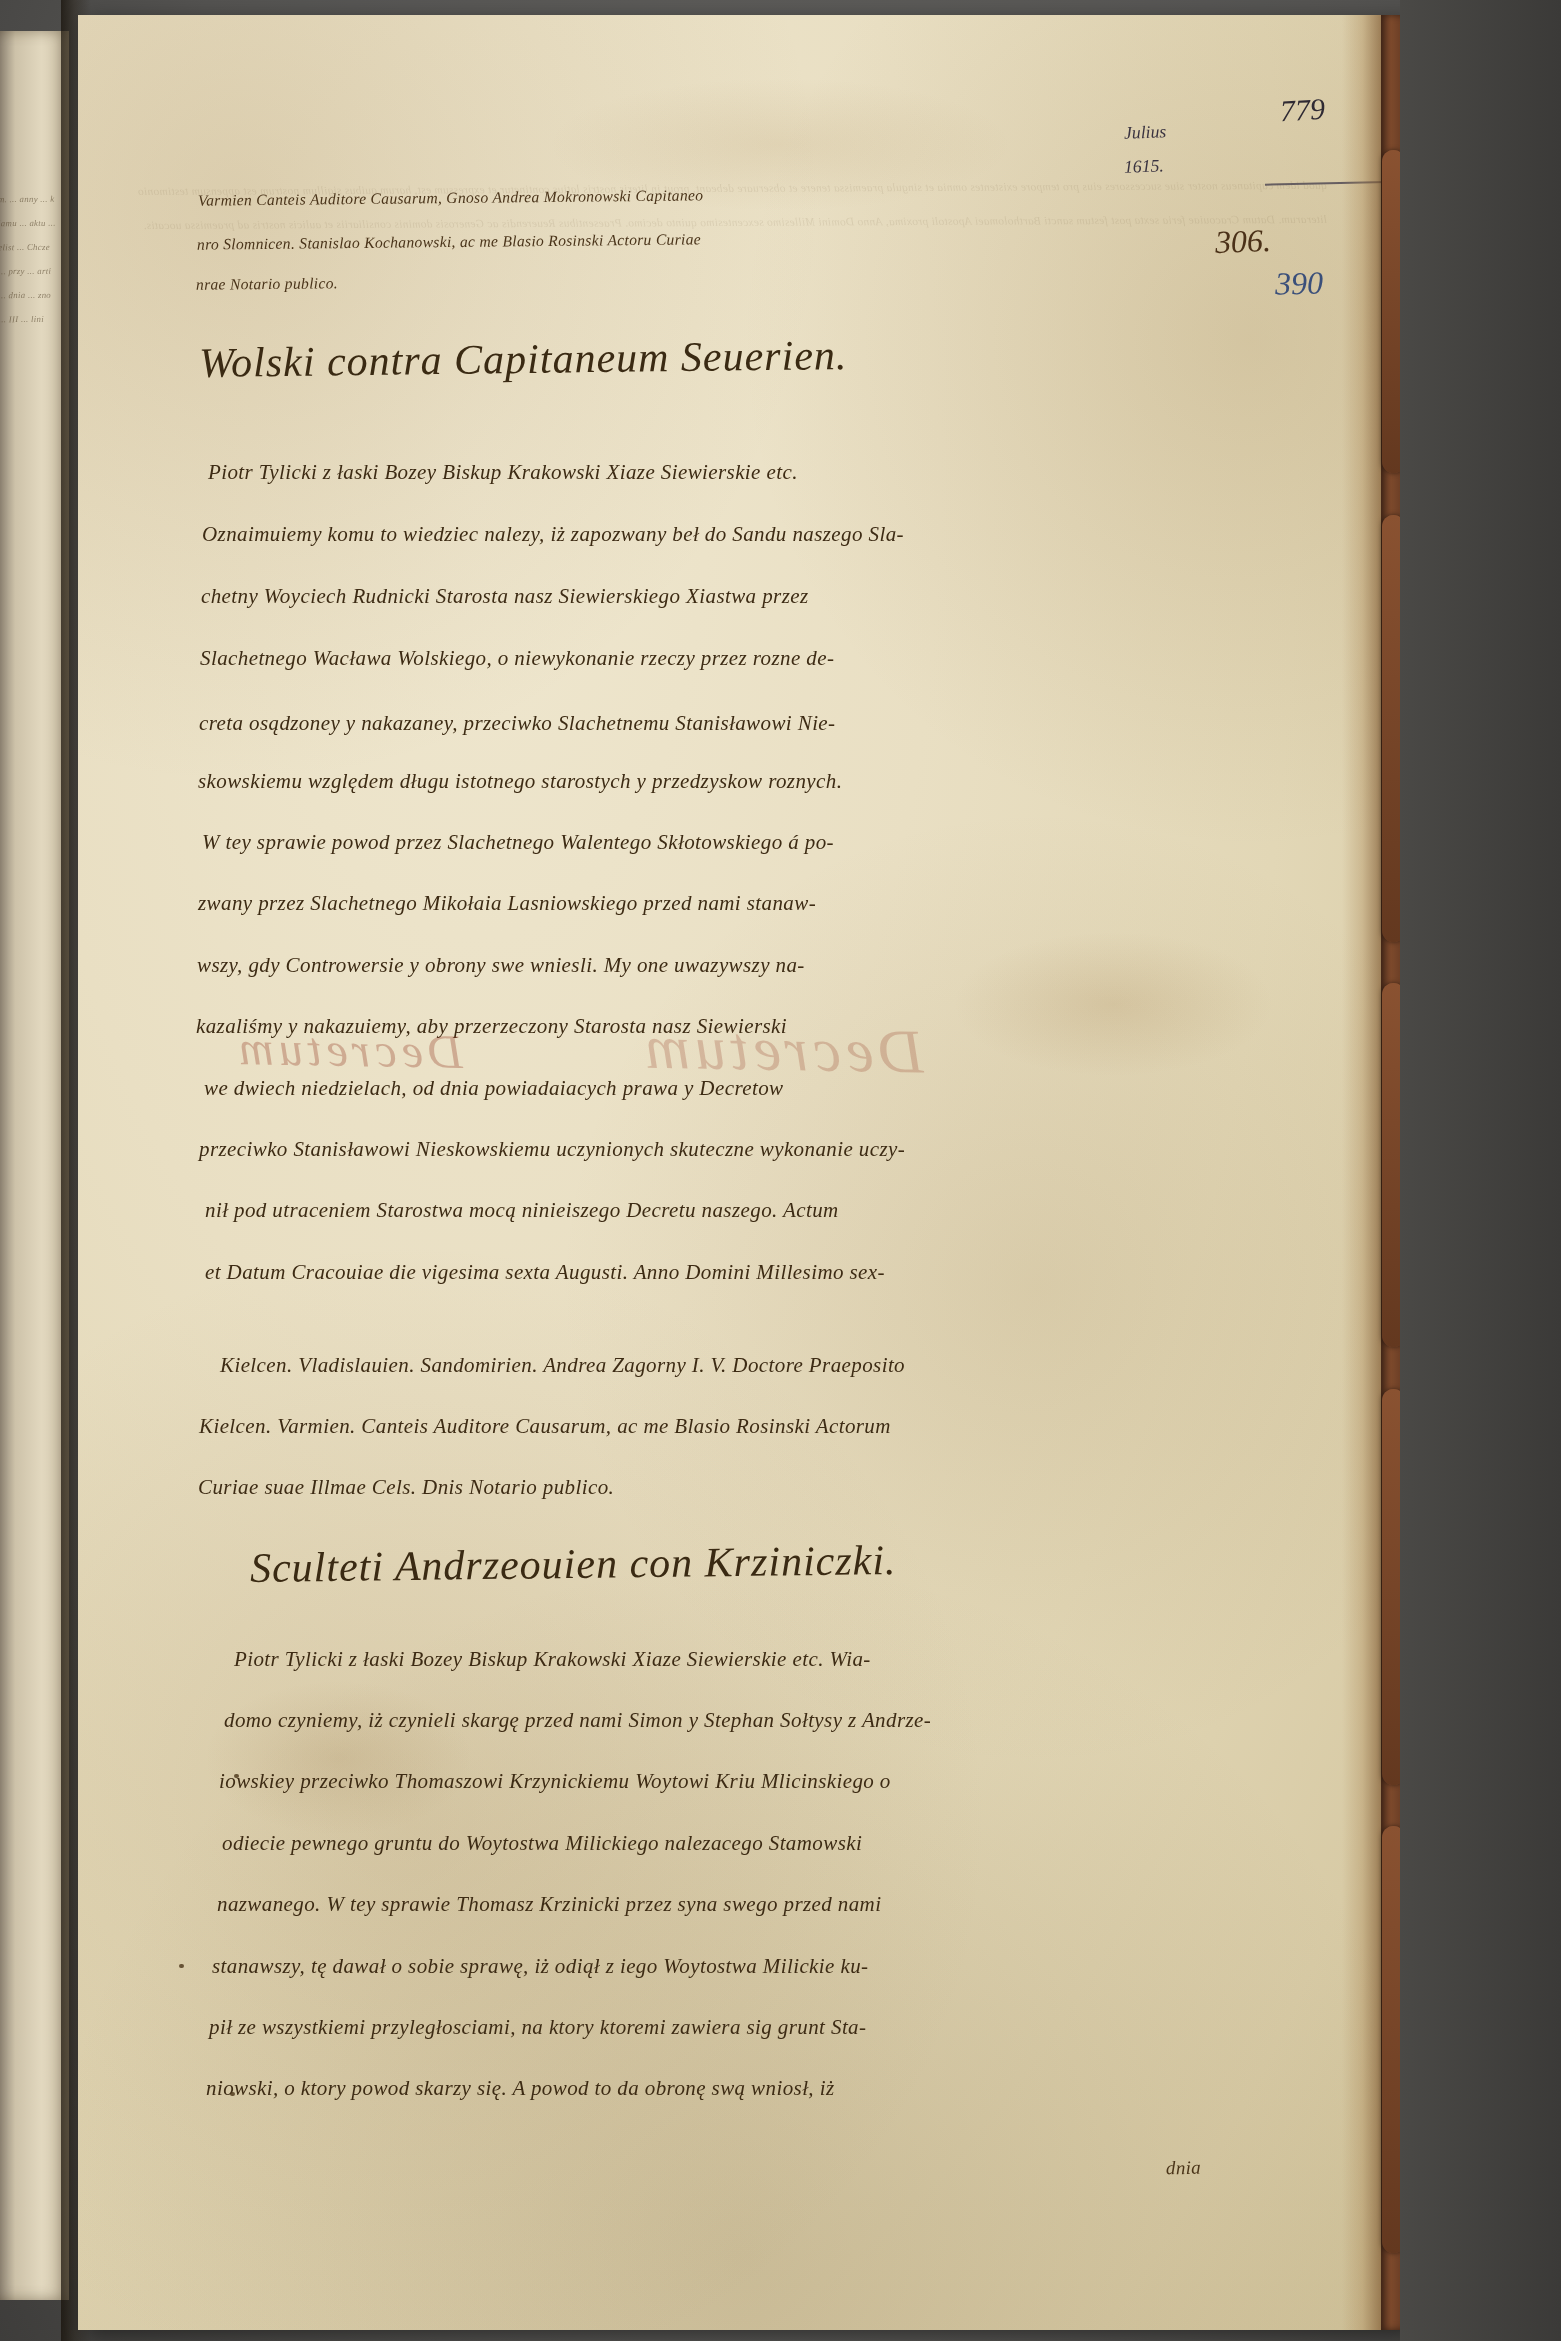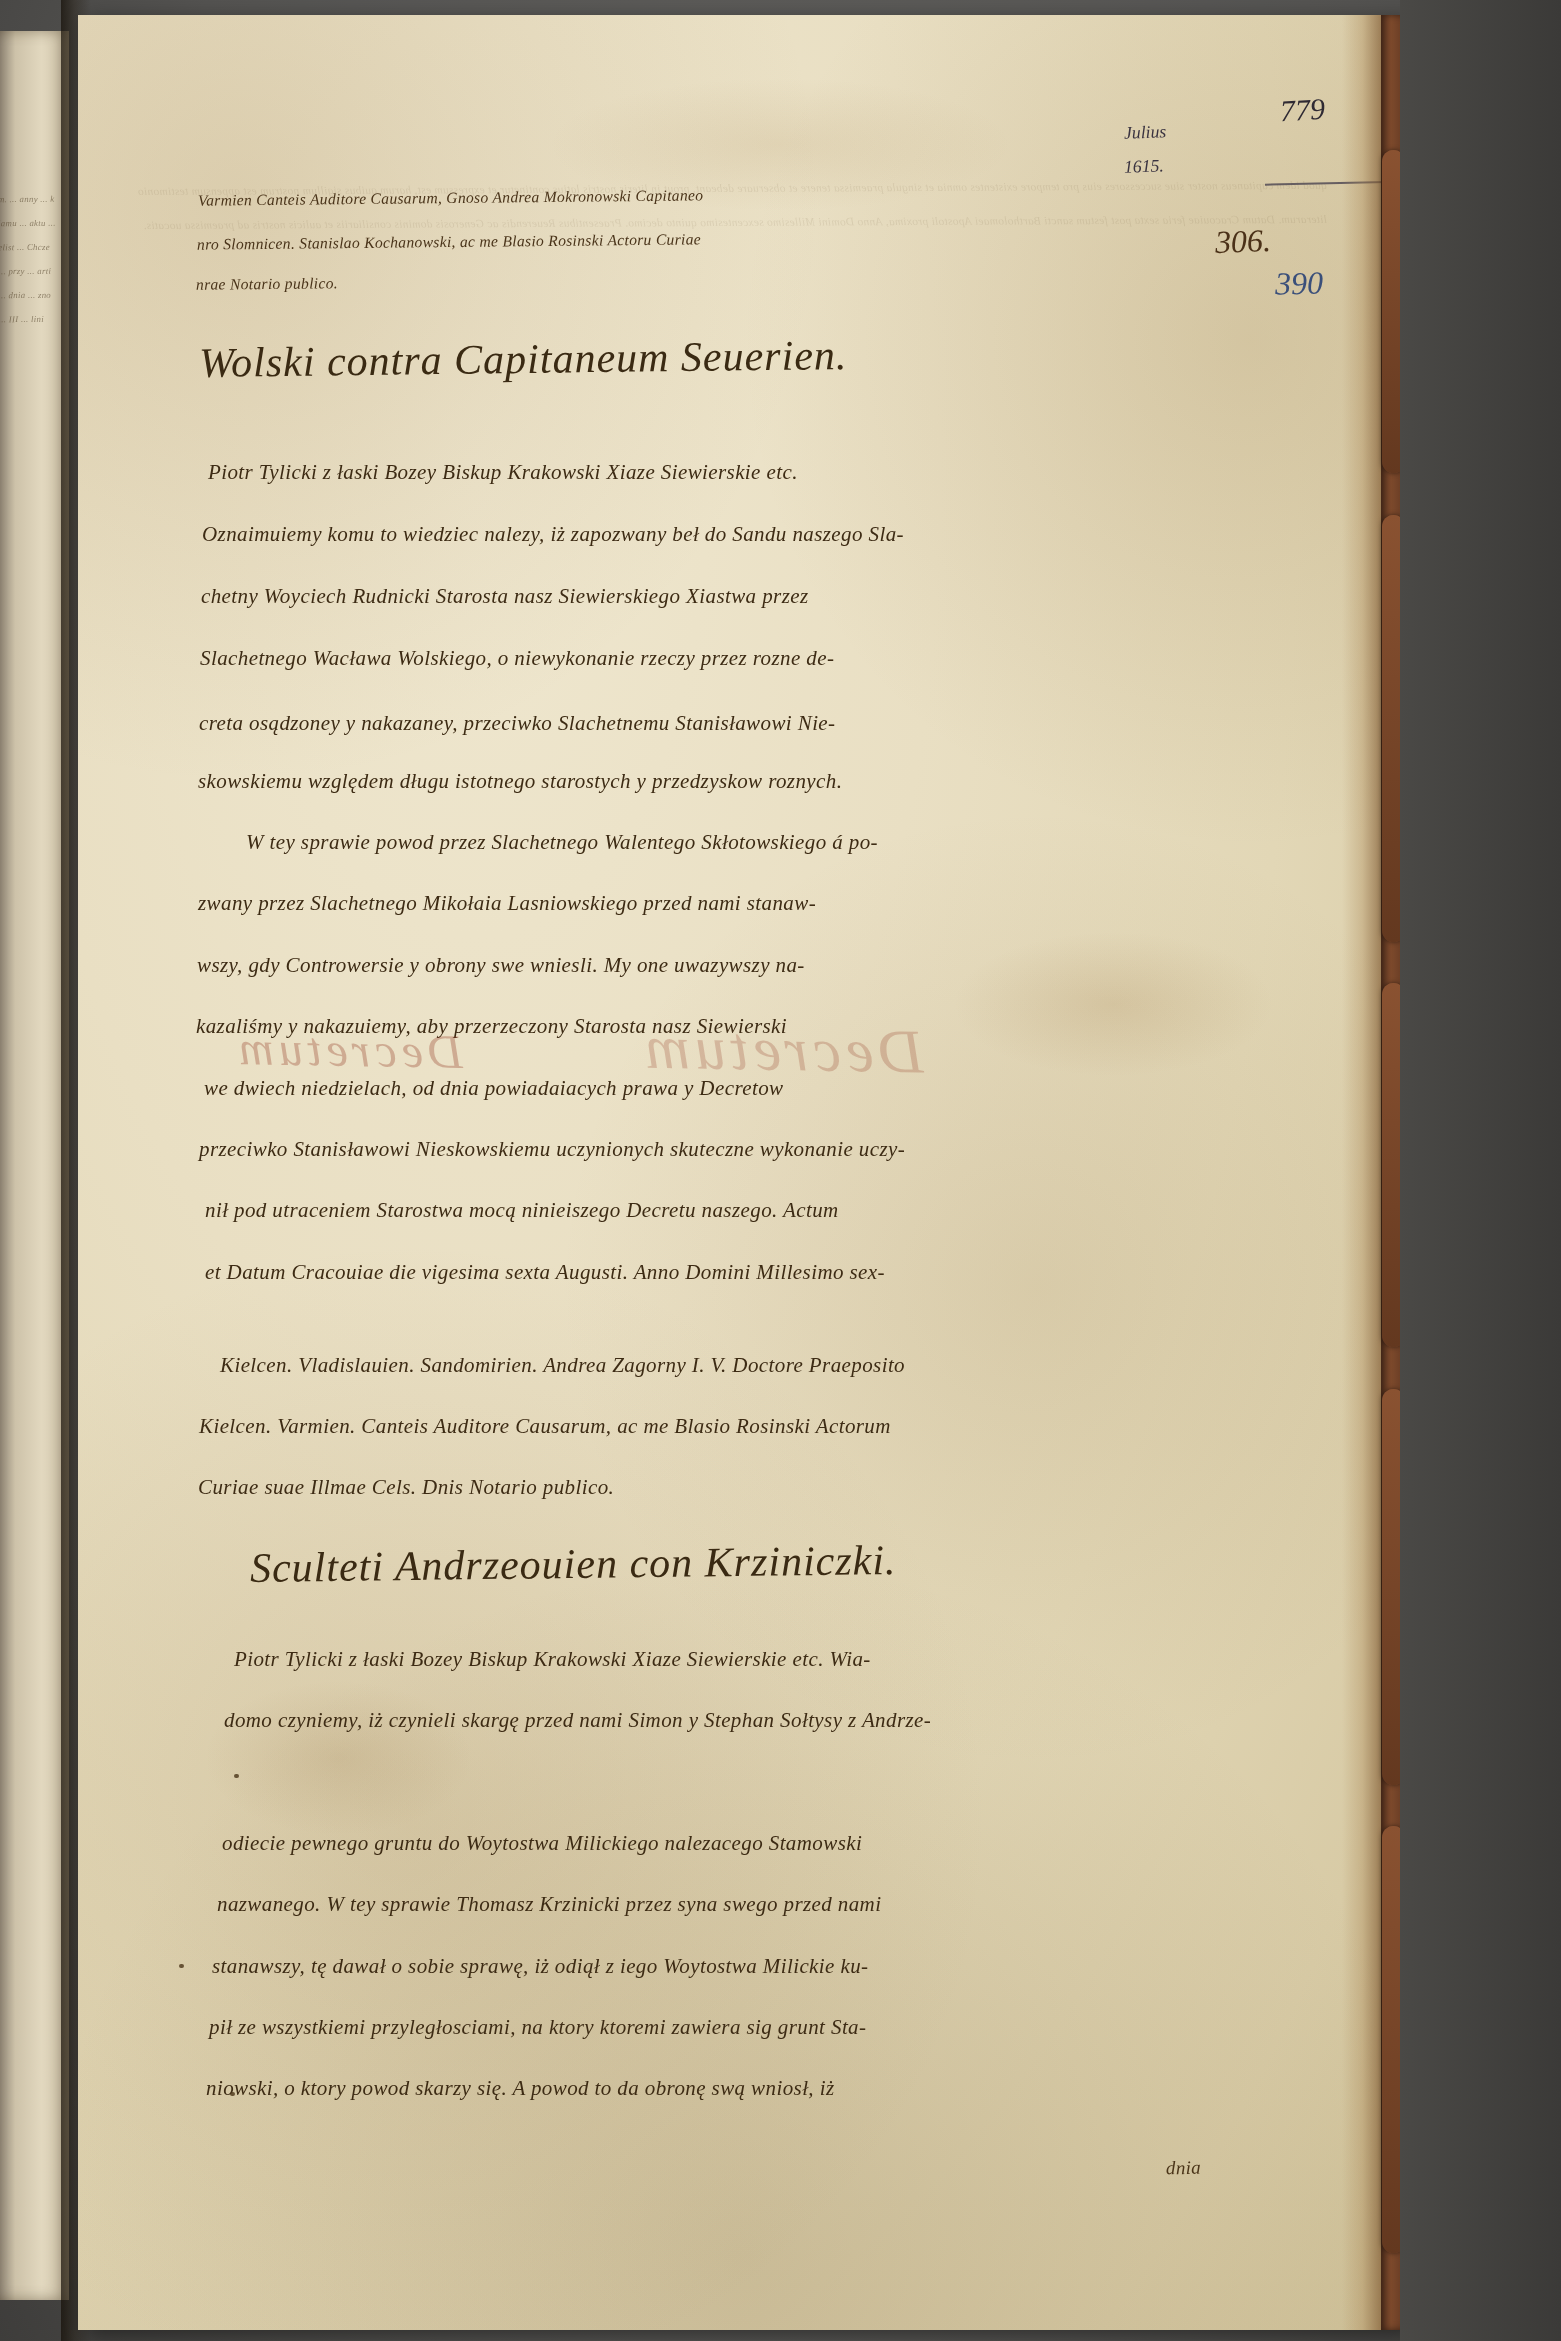--- a/index.html
+++ b/index.html
@@ -283,41 +283,42 @@
     <div class="ink headnote hand" style="left:118px; top:260px;">nrae Notario publico.</div>
 
     <div class="ink heading hand" style="left:121px; top:320px;">Wolski contra Capitaneum Seuerien.</div>
 
     <div class="ink bodyline hand" style="left:130px; top:445px;">Piotr Tylicki z łaski Bozey Biskup Krakowski Xiaze Siewierskie etc.</div>
     <div class="ink bodyline hand" style="left:124px; top:507px;">Oznaimuiemy komu to wiedziec nalezy, iż zapozwany beł do Sandu naszego Sla-</div>
     <div class="ink bodyline hand" style="left:123px; top:569px;">chetny Woyciech Rudnicki Starosta nasz Siewierskiego Xiastwa przez</div>
     <div class="ink bodyline hand" style="left:122px; top:631px;">Slachetnego Wacława Wolskiego, o niewykonanie rzeczy przez rozne de-</div>
     <div class="ink bodyline hand" style="left:121px; top:696px;">creta osądzoney y nakazaney, przeciwko Slachetnemu Stanisławowi Nie-</div>
     <div class="ink bodyline hand" style="left:120px; top:754px;">skowskiemu względem długu istotnego starostych y przedzyskow roznych.</div>
-    <div class="ink bodyline hand" style="left:124px; top:815px;margin-left:44px;">W tey sprawie powod przez Slachetnego Walentego Skłotowskiego á po-</div>
+    <div class="ink bodyline hand" style="left:124px; top:815px;">W tey sprawie powod przez Slachetnego Walentego Skłotowskiego á po-</div>
     <div class="ink bodyline hand" style="left:120px; top:876px;">zwany przez Slachetnego Mikołaia Lasniowskiego przed nami stanaw-</div>
     <div class="ink bodyline hand" style="left:119px; top:938px;">wszy, gdy Controwersie y obrony swe wniesli. My one uwazywszy na-</div>
     <div class="ink bodyline hand" style="left:118px; top:999px;">kazaliśmy y nakazuiemy, aby przerzeczony Starosta nasz Siewierski</div>
 
     <div class="ghostband" style="left:156px; top:1007px;">Decretum</div>
     <div class="ghostband" style="left:562px; top:999px; font-size:62px; opacity:.75;">Decretum</div>
 
     <div class="ink bodyline hand" style="left:126px; top:1061px;">we dwiech niedzielach, od dnia powiadaiacych prawa y Decretow</div>
     <div class="ink bodyline hand" style="left:121px; top:1122px;">przeciwko Stanisławowi Nieskowskiemu uczynionych skuteczne wykonanie uczy-</div>
     <div class="ink bodyline hand" style="left:127px; top:1183px;">nił pod utraceniem Starostwa mocą ninieiszego Decretu naszego. Actum</div>
     <div class="ink bodyline hand" style="left:127px; top:1245px;">et Datum Cracouiae die vigesima sexta Augusti. Anno Domini Millesimo sex-</div>
 
     <div class="ink bodyline hand" style="left:123px; top:1338px;margin-left:19px;">Kielcen. Vladislauien. Sandomirien. Andrea Zagorny I. V. Doctore Praeposito</div>
     <div class="ink bodyline hand" style="left:121px; top:1399px;">Kielcen. Varmien. Canteis Auditore Causarum, ac me Blasio Rosinski Actorum</div>
     <div class="ink bodyline hand" style="left:120px; top:1460px;">Curiae suae Illmae Cels. Dnis Notario publico.</div>
 
     <div class="ink heading hand" style="left:172px; top:1525px;">Sculteti Andrzeouien con Krziniczki.</div>
 
     <div class="ink bodyline hand" style="left:156px; top:1632px;">Piotr Tylicki z łaski Bozey Biskup Krakowski Xiaze Siewierskie etc. Wia-</div>
     <div class="ink bodyline hand" style="left:146px; top:1693px;">domo czyniemy, iż czynieli skargę przed nami Simon y Stephan Sołtysy z Andrze-</div>
+    <div class="ink bodyline hand" style="left:141px; top:1754px;">iowskiey przeciwko Thomaszowi Krzynickiemu Woytowi Kriu Mlicinskiego o</div>
     <div class="ink bodyline hand" style="left:144px; top:1816px;">odiecie pewnego gruntu do Woytostwa Milickiego nalezacego Stamowski</div>
     <div class="ink bodyline hand" style="left:139px; top:1877px;">nazwanego. W tey sprawie Thomasz Krzinicki przez syna swego przed nami</div>
     <div class="ink bodyline hand" style="left:134px; top:1939px;">stanawszy, tę dawał o sobie sprawę, iż odiął z iego Woytostwa Milickie ku-</div>
     <div class="ink bodyline hand" style="left:131px; top:2000px;">pił ze wszystkiemi przyległosciami, na ktory ktoremi zawiera sig grunt Sta-</div>
     <div class="ink bodyline hand" style="left:128px; top:2061px;">niowski, o ktory powod skarzy się. A powod to da obronę swą wniosł, iż</div>
 
     <div class="marginal-dot" style="left:156px; top:1759px;"></div>
     <div class="marginal-dot" style="left:152px; top:2077px;"></div>
     <div class="marginal-dot" style="left:101px; top:1949px;"></div>
 

